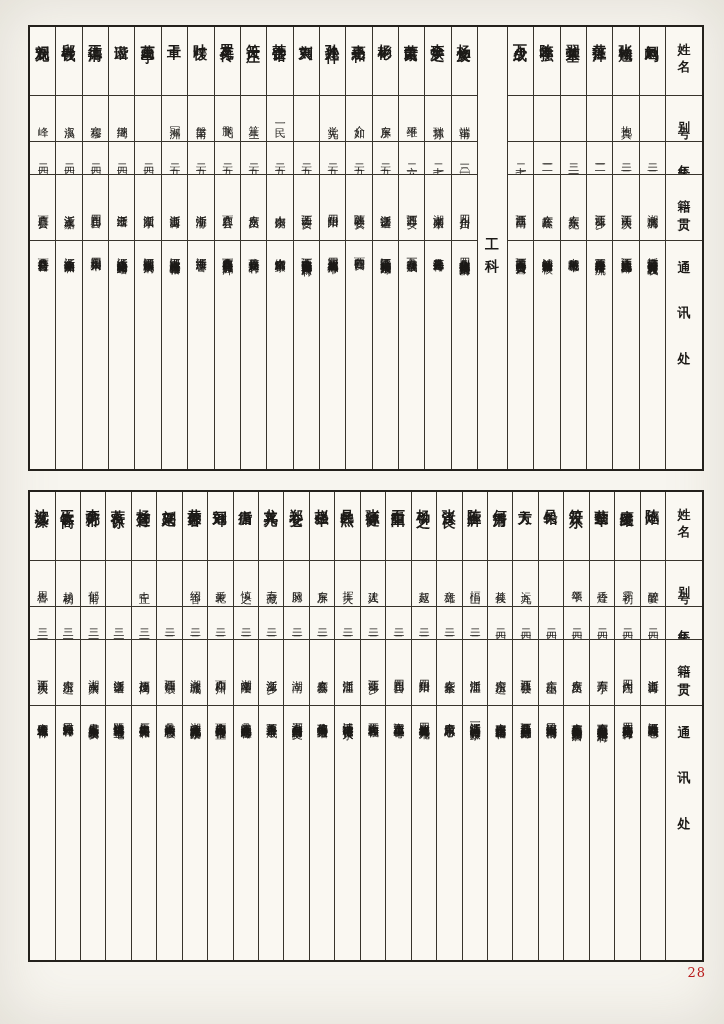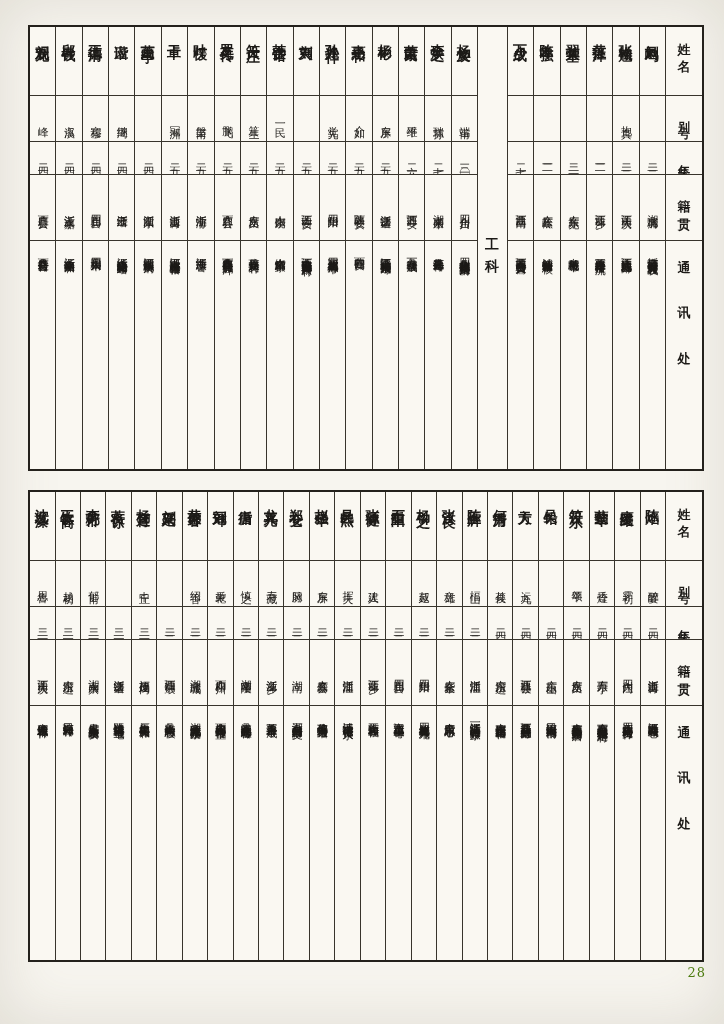--- a/index.html
+++ b/index.html
@@ -56,21 +56,21 @@
   .addr-text{font-size:11px;letter-spacing:0.5px;}
   .h-text{font-weight:700;}
   .h-name{font-size:13px;letter-spacing:16px;}
   .h-alias{font-size:12px;letter-spacing:8px;}
   .h-age{font-size:12px;letter-spacing:4px;}
   .h-native{font-size:13px;letter-spacing:18px;}
   .h-address{font-size:13px;letter-spacing:46px;}
   .section-text{font-size:14px;font-weight:700;letter-spacing:22px;}
   .page-number{
     position:absolute;right:18px;bottom:44px;
-    font-size:13px;letter-spacing:1px;color:#4d7c0f;
+    font-size:13px;letter-spacing:1px;color:#b91c1c;
   }
 </style>
 </head>
 <body>
 
 <div class="page">
   <div class="dir-table table-top">
       <div class="col header">
     <div class="cell c-name">
       <span class="v h-text h-name">姓名</span>

